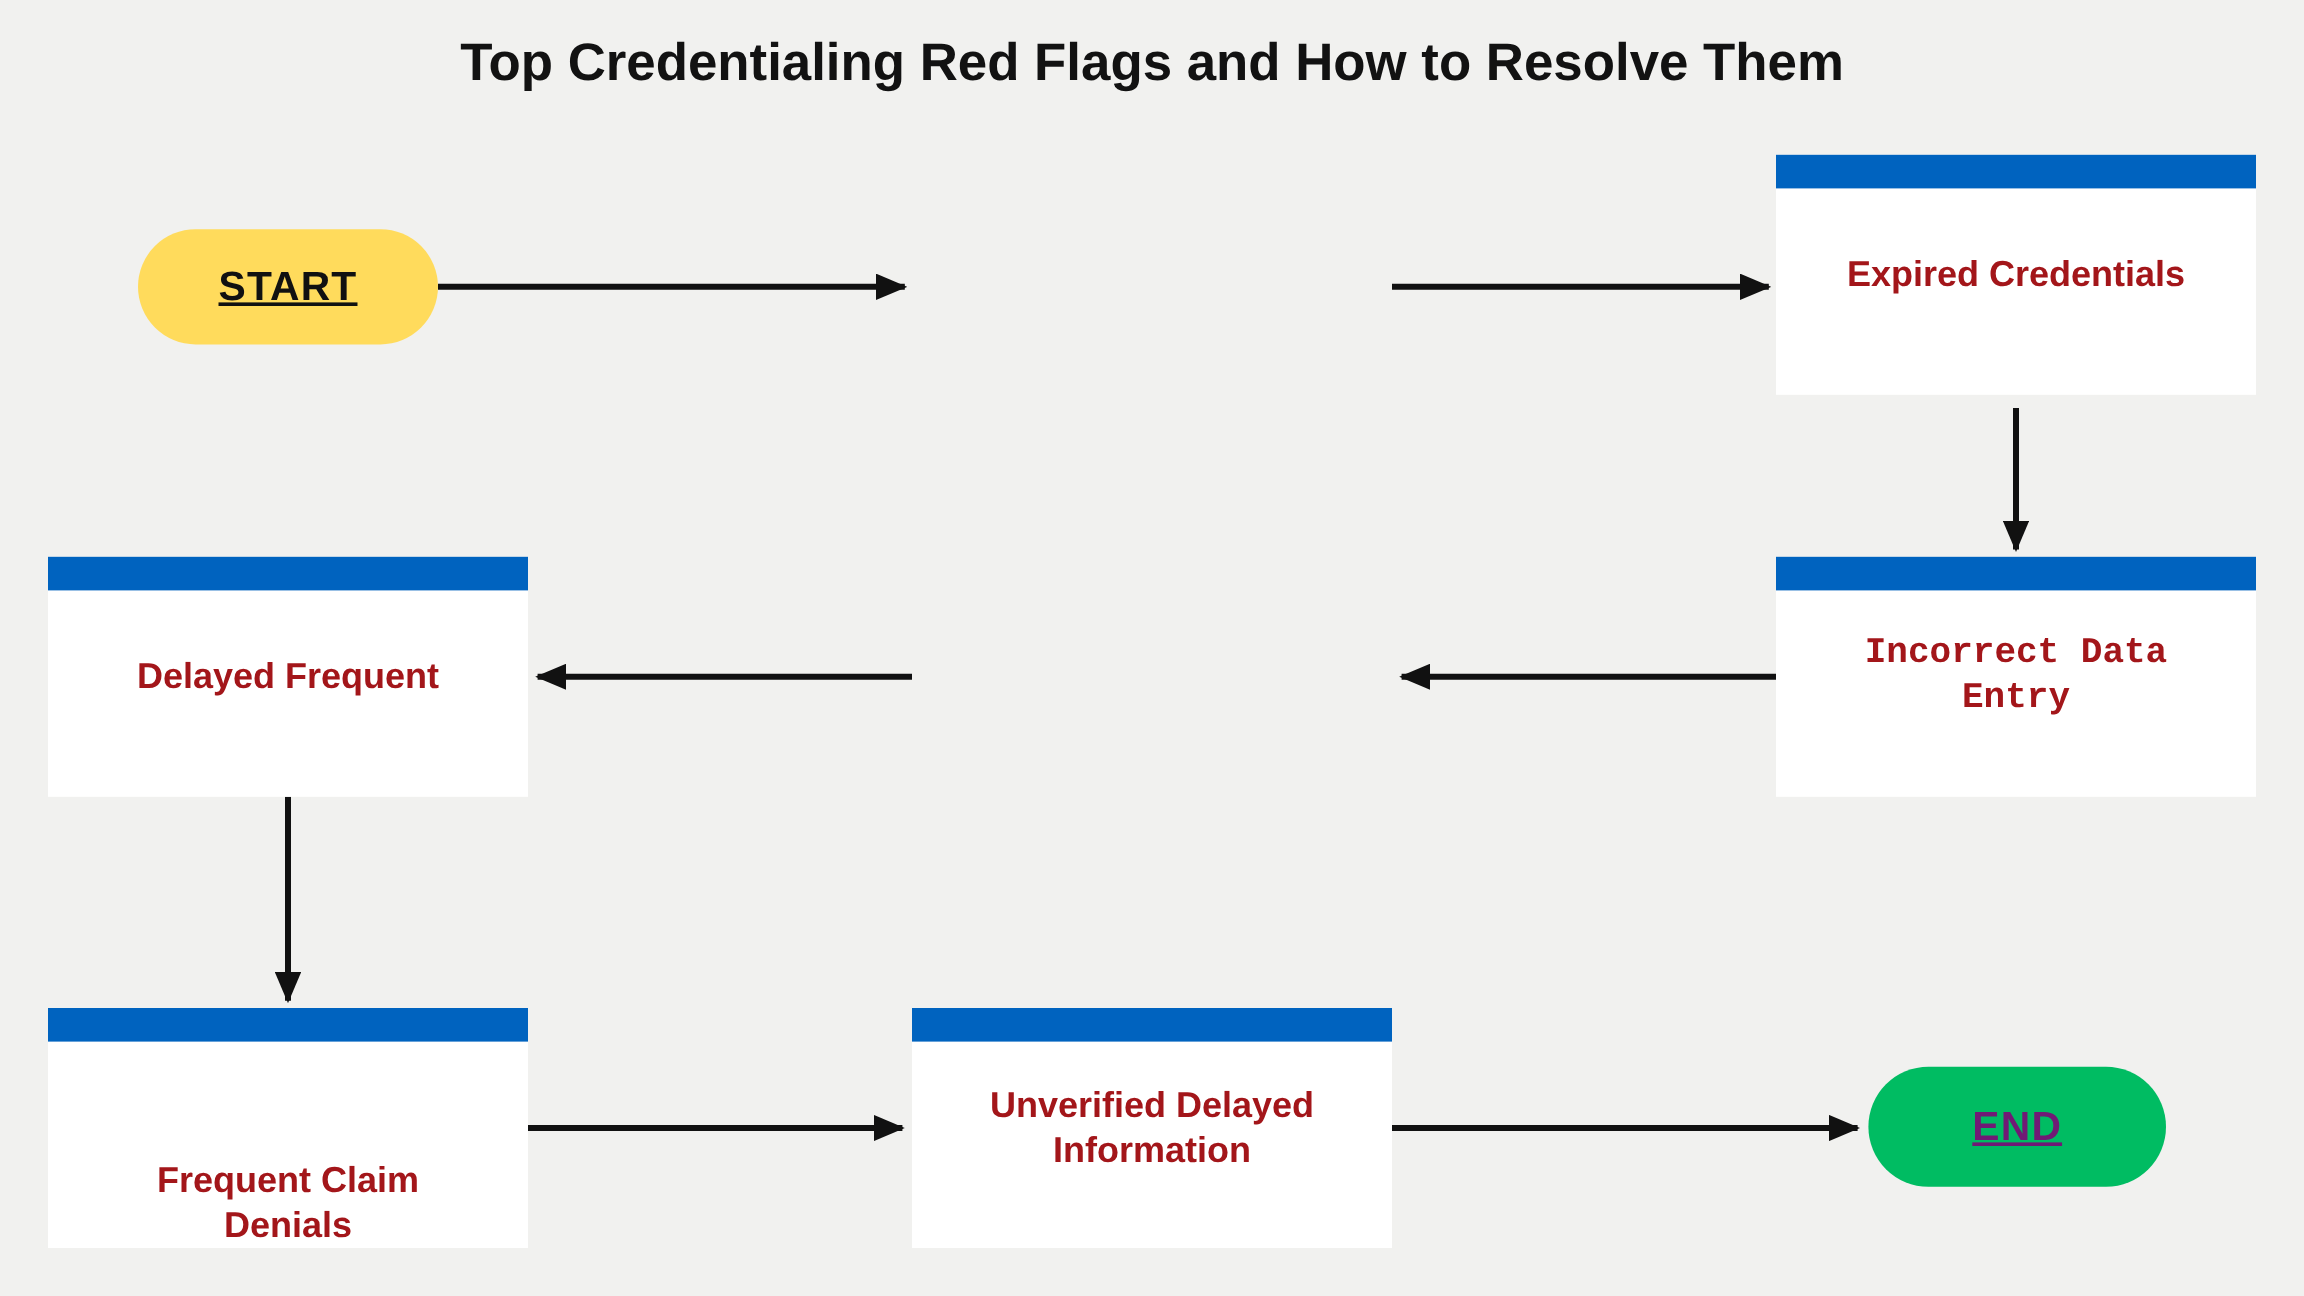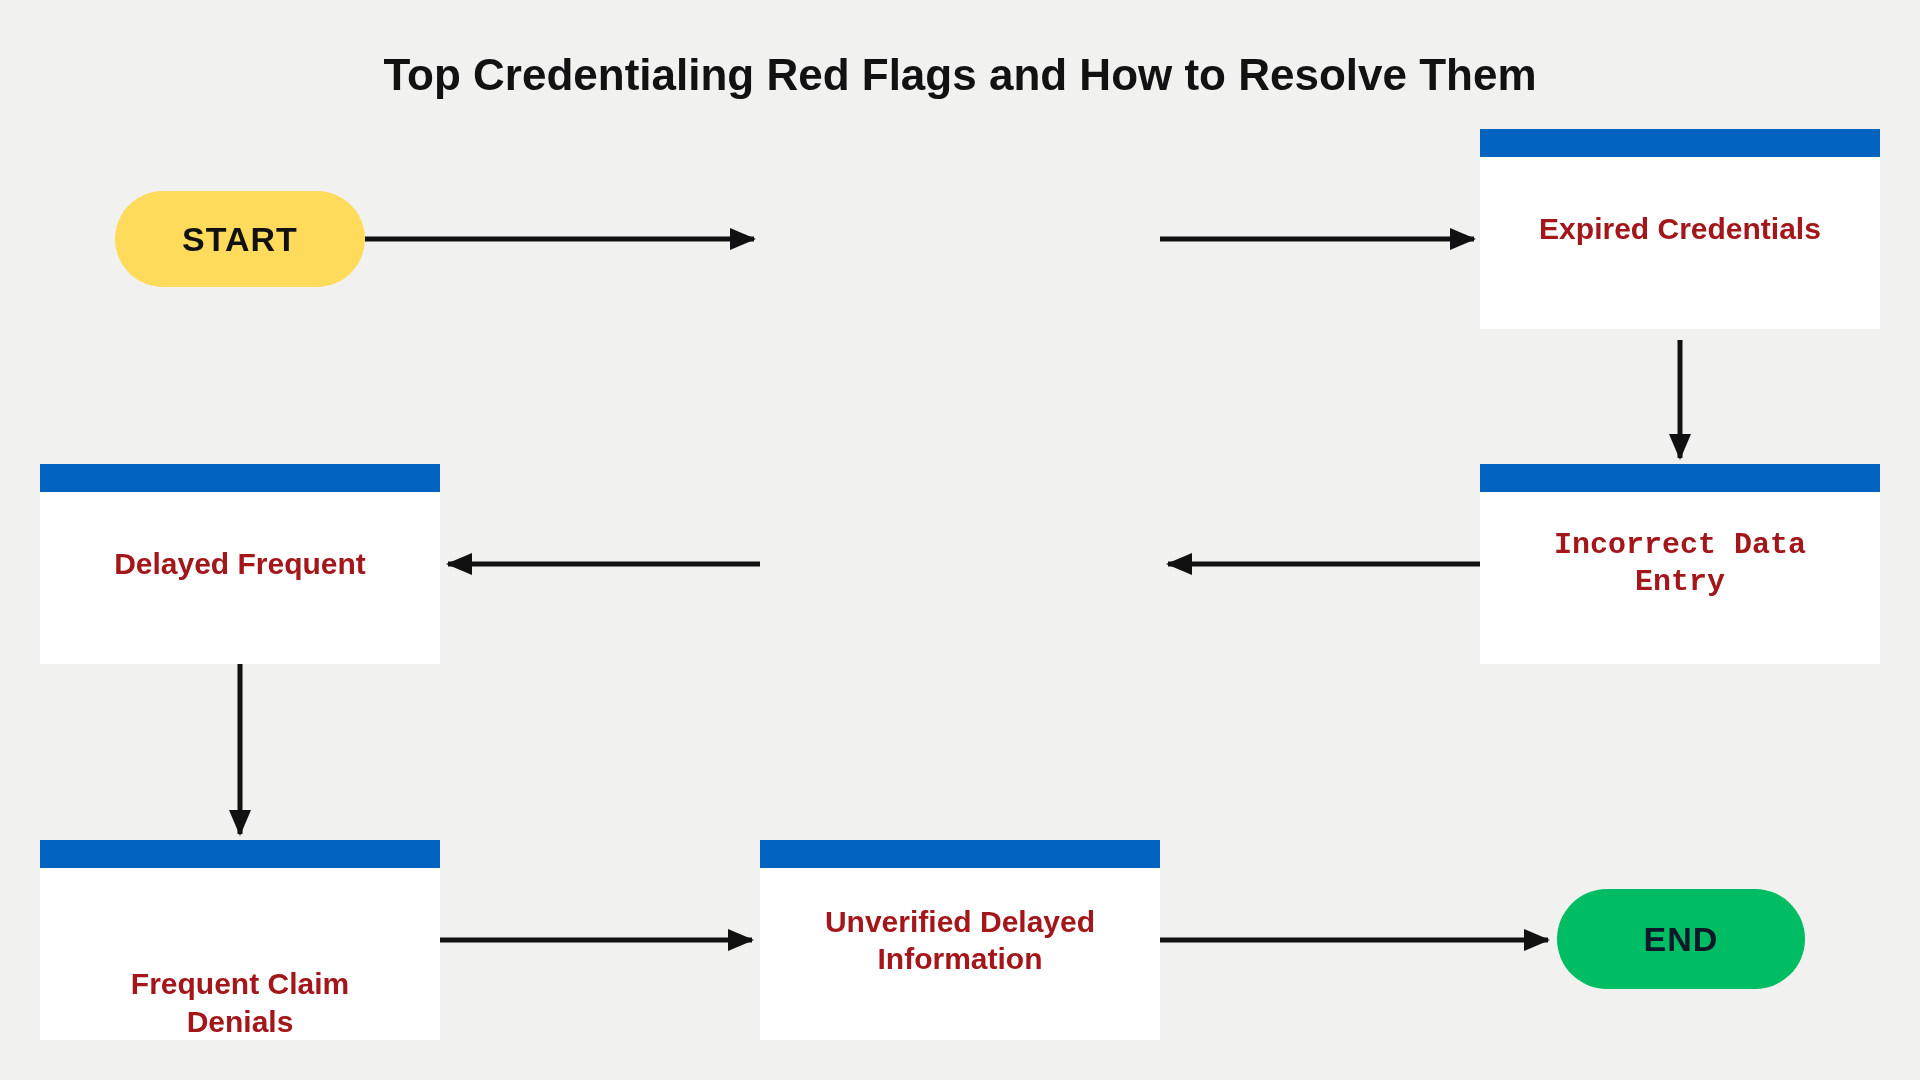--- a/index.html
+++ b/index.html
@@ -19,21 +19,20 @@
   .diagram-title {
     position: absolute;
     left: 0;
     right: 0;
     top: 28px;
     text-align: center;
     font-size: 44px;
     font-weight: bold;
     color: #121212;
     letter-spacing: 0px;
-    margin-top: 22px;
   }
   .arrow-layer {
     position: absolute;
     left: 0;
     top: 0;
     width: 1920px;
     height: 1080px;
   }
   .node-box {
     position: absolute;
@@ -63,28 +62,29 @@
   }
   .pill {
     position: absolute;
     border-radius: 999px;
     display: flex;
     align-items: center;
     justify-content: center;
     font-size: 34px;
     font-weight: bold;
     letter-spacing: 1px;
+    text-decoration: underline;
   }
   #node-start {
     left: 115px; top: 191px; width: 250px; height: 96px;
     background: #FFDB5C; color: #111111;
   }
   #node-end {
     left: 1557px; top: 889px; width: 248px; height: 100px;
-    background: #00BC62; color: #0f172a;
+    background: #00BC62; color: #701a75;
   }
   
   #node-missing-documentation   { left: 760px;  top: 140px; }
   #node-expired-credentials     { left: 1480px; top: 129px; justify-content: center; }
   #node-incorrect-data-entry    { left: 1480px; top: 464px; font-family: Liberation Mono, monospace; }
   #node-non-compliance          { left: 760px;  top: 464px; }
   #node-delayed-responses       { left: 40px;   top: 464px; }
   #node-frequent-claim-denials  { left: 40px;   top: 840px; align-items: flex-end; }
   #node-unverified-provider     { left: 760px;  top: 840px; }
 </style>

